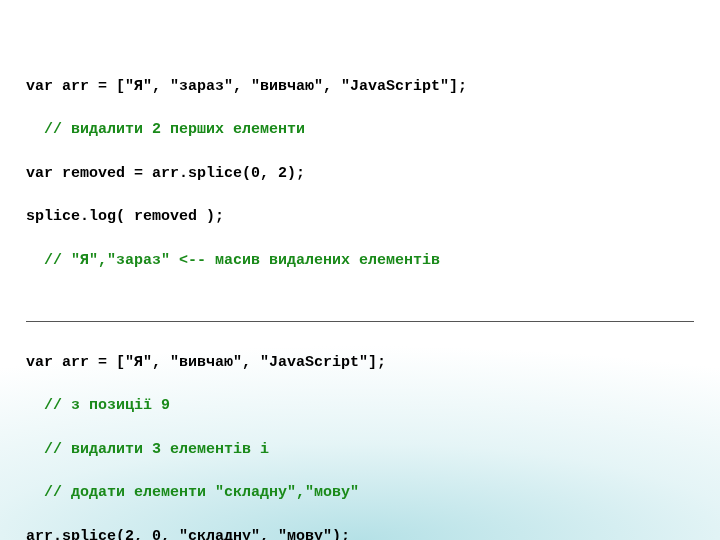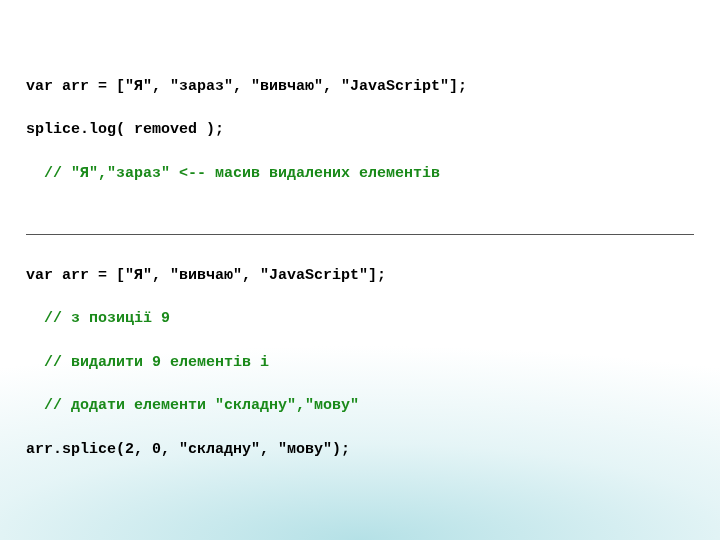--- a/index.html
+++ b/index.html
@@ -34,29 +34,31 @@
   }
   .line { display: block; }
 </style>
 </head>
 <body>
 
 <div class="slide">
 
   <div class="codeblock">
 <span class="line">var arr = ["Я", "зараз", "вивчаю", "JavaScript"];</span>
+<span class="line comment">  // видалити 2 перших елементи</span>
+<span class="line">var removed = arr.splice(0, 2);</span>
 <span class="line">splice.log( removed );</span>
 <span class="line comment">  // "Я","зараз" &lt;-- масив видалених елементів</span>
   </div>
 
   <hr class="hr">
 
   <div class="codeblock">
 <span class="line">var arr = ["Я", "вивчаю", "JavaScript"];</span>
 <span class="line comment">  // з позиції 9</span>
-<span class="line comment">  // видалити 9 елементів і</span>
+<span class="line comment">  // видалити 3 елементів і</span>
 <span class="line comment">  // додати елементи "складну","мову"</span>
 <span class="line">arr.splice(2, 0, "складну", "мову");</span>
 
 
   </div>
 
 </div>
 
 </body></html>

